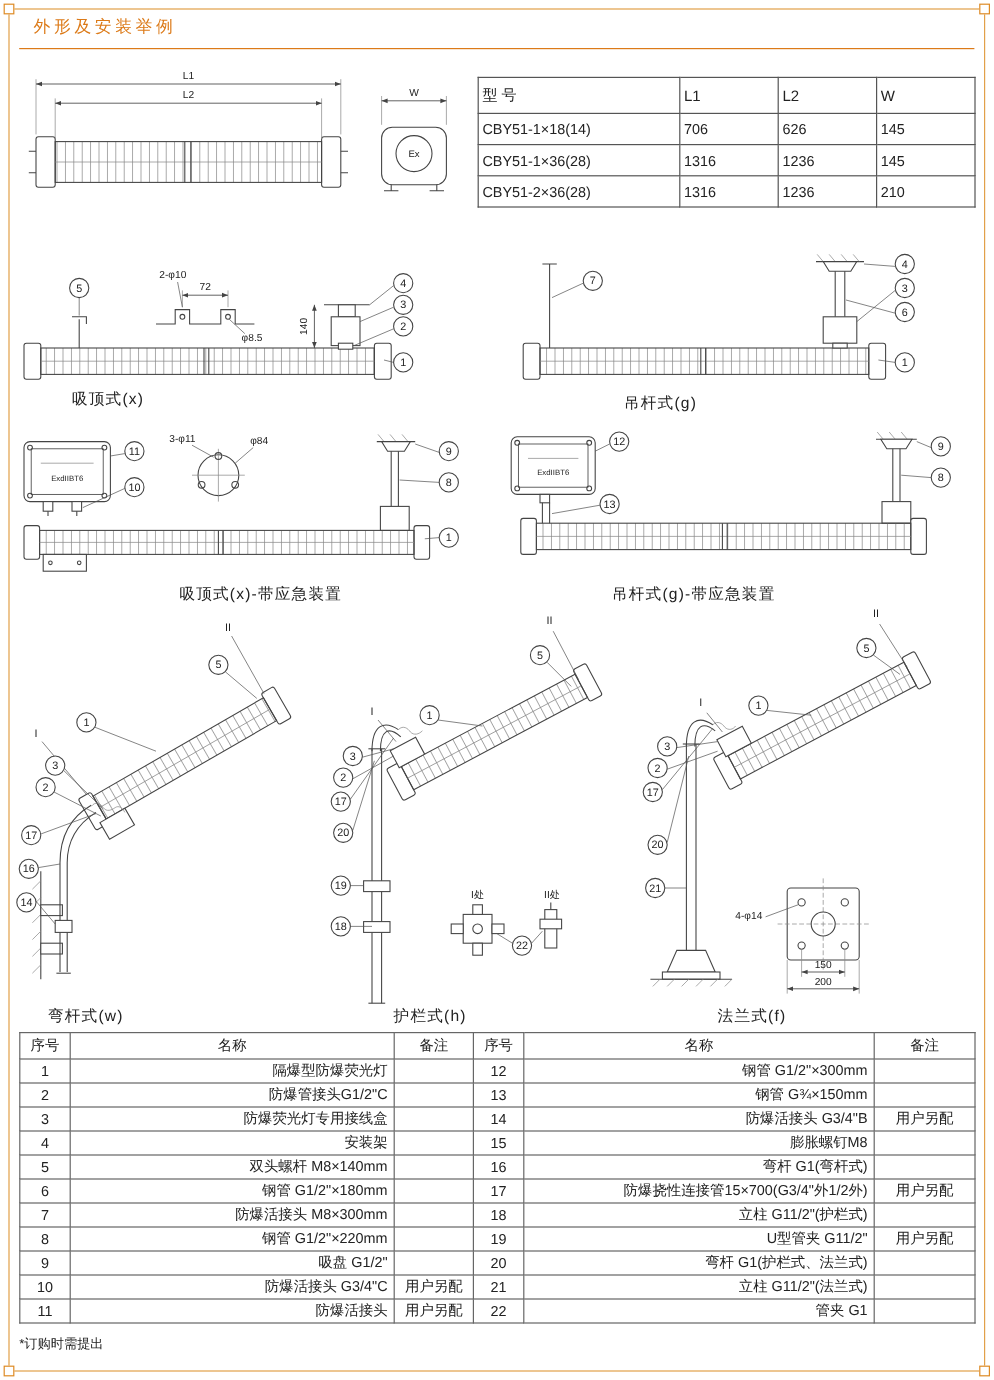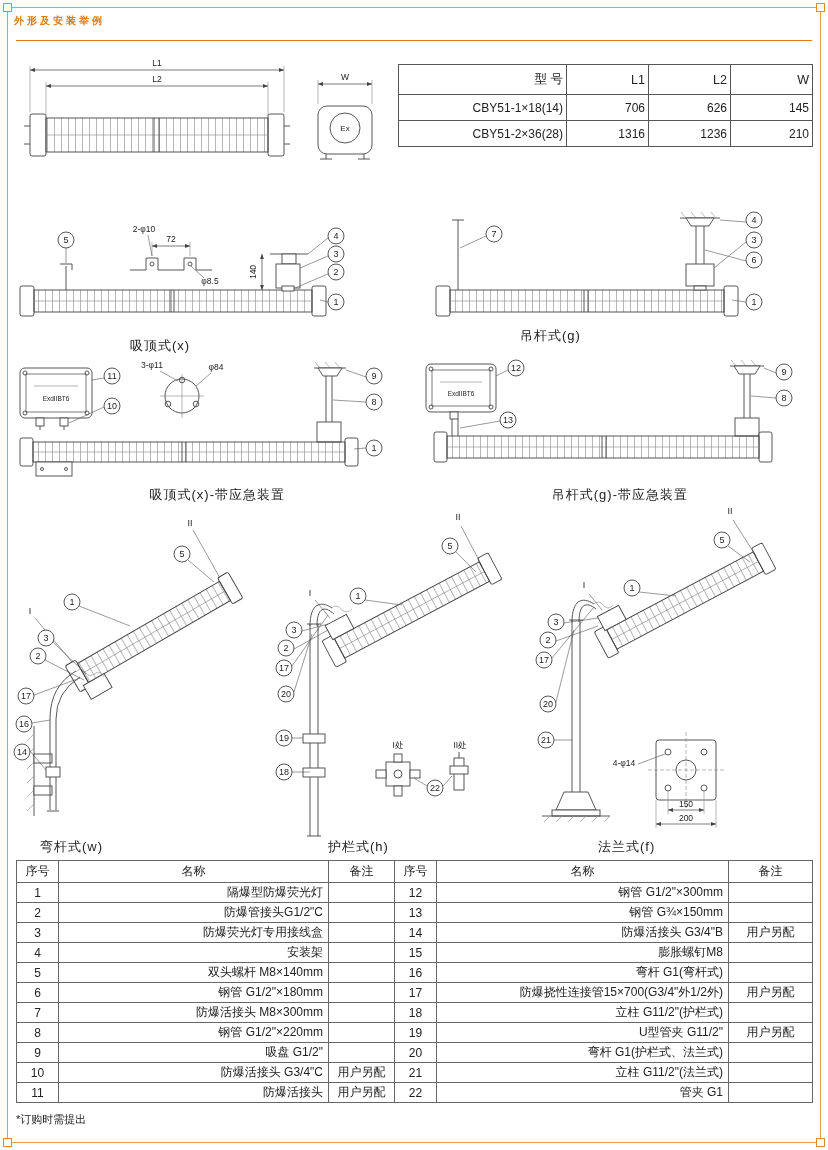--- a/index.html
+++ b/index.html
@@ -2,25 +2,25 @@
 <html><head>
 <meta charset="utf-8">
 <style>
   *{margin:0;padding:0;box-sizing:border-box}
   html,body{background:#fff}
   body{font-family:"Liberation Sans","DejaVu Sans",sans-serif;color:#222}
   .page{position:relative;width:828px;height:1150px;background:#fff;overflow:hidden}
   .frame{position:absolute;left:7px;top:7px;right:7px;bottom:7px;border:1px solid #E2A049;pointer-events:none}
   .cm{position:absolute;width:9px;height:9px;border:1px solid #DE8B25;background:#fff}
   .cm.tl{left:3px;top:3px}.cm.tr{right:3px;top:3px}.cm.bl{left:3px;bottom:3px}.cm.br{right:3px;bottom:3px}
-  .title{position:absolute;left:14px;top:14px;font-size:10px;font-weight:bold;letter-spacing:3px;color:#DC7A18}
+  .title{position:absolute;left:28px;top:14px;font-size:14px;font-weight:normal;letter-spacing:3px;color:#DC7A18}
   .rule{position:absolute;left:16px;top:40px;width:796px;height:1px;background:#DC7A18}
   .abs{position:absolute}
   table{border-collapse:collapse;font-size:12px;color:#222;table-layout:fixed}
-  .spec th,.spec td{border:1px solid #555;text-align:right;font-weight:normal;height:26px;padding:0 3px}
+  .spec th,.spec td{border:1px solid #555;text-align:left;font-weight:normal;height:26px;padding:0 3px}
   .spec th{height:30px;font-size:12.5px}
   .parts th,.parts td{border:1px solid #666;text-align:center;font-weight:normal;height:20px;padding:0 5px;overflow:hidden;white-space:nowrap}
   .parts th{height:22px}
   .parts td.name{text-align:right}
   .caption{position:absolute;font-size:13px;color:#222;letter-spacing:1px}
   .footnote{position:absolute;left:16px;top:1112px;font-size:11px;color:#222}
   svg.abs{overflow:visible}
   svg text{font-family:"Liberation Sans","DejaVu Sans",sans-serif;fill:#222}
   .co circle{fill:#fff;stroke:#444;stroke-width:0.9}
   .co text{font-size:9px;text-anchor:middle}
@@ -105,20 +105,26 @@
       <th>L2</th>
       <th>W</th>
     </tr>
     <tr>
       <td>CBY51-1×18(14)</td>
       <td>706</td>
       <td>626</td>
       <td>145</td>
     </tr>
     <tr>
+      <td>CBY51-1×36(28)</td>
+      <td>1316</td>
+      <td>1236</td>
+      <td>145</td>
+    </tr>
+    <tr>
       <td>CBY51-2×36(28)</td>
       <td>1316</td>
       <td>1236</td>
       <td>210</td>
     </tr>
   </tbody>
     </table>
 
   <svg class="abs" style="left:14px;top:206px" width="338" height="118" viewBox="0 0 338 118">
     <g>
@@ -174,21 +180,21 @@
       <line class="ld" x1="314" y1="68" x2="281" y2="82"></line>
         <circle cx="322" cy="66" r="8"></circle>
       <text x="322" y="69">2</text>
     </g>
     <g class="co">
       <line class="ld" x1="314" y1="96" x2="306" y2="94"></line>
         <circle cx="322" cy="96" r="8"></circle>
       <text x="322" y="99">1</text>
     </g>
   </svg>
-  <div class="caption" style="left:60px;top:337px;width:200px;text-align:center">吸顶式(x)</div>
+  <div class="caption" style="left:60px;top:324px;width:200px;">吸顶式(x)</div>
 
   <svg class="abs" style="left:424px;top:206px" width="380" height="118" viewBox="0 0 380 118">
     <g>
       <rect class="bx" x="12" y="80" width="14" height="30" rx="2"></rect>
       <rect class="bx" x="300" y="80" width="14" height="30" rx="2"></rect>
       <rect x="26" y="84" width="274" height="22" fill="url(#lampgrid)" stroke="#444" stroke-width="0.9"></rect>
       <line class="thin" x1="26" y1="95" x2="300" y2="95"></line>
       <line class="ln" x1="160" y1="84" x2="160" y2="106"></line>
       <line class="ln" x1="164" y1="84" x2="164" y2="106"></line>
     </g>
@@ -351,21 +357,21 @@
     </g>
     <g>
       <rect class="bx" x="20" y="76" width="13" height="30" rx="2"></rect>
       <rect class="bx" x="345" y="76" width="13" height="30" rx="2"></rect>
       <rect x="33" y="80" width="312" height="22" fill="url(#lampgrid)" stroke="#444" stroke-width="0.9"></rect>
       <line class="thin" x1="33" y1="91" x2="345" y2="91"></line>
       <line class="ln" x1="188" y1="80" x2="188" y2="102"></line>
       <line class="ln" x1="192" y1="80" x2="192" y2="102"></line>
     </g>
   </svg>
-  <div class="caption" style="left:488px;top:486px;width:200px;text-align:right">吊杆式(g)-带应急装置</div>
+  <div class="caption" style="left:510px;top:486px;width:200px;text-align:left">吊杆式(g)-带应急装置</div>
 
   <svg class="abs" style="left:14px;top:514px" width="252" height="320" viewBox="0 0 252 320">
     <g transform="rotate(-30 140 118)">
       <rect class="bx" x="46" y="103" width="12" height="30" rx="2"></rect>
       <rect class="bx" x="222" y="103" width="12" height="30" rx="2"></rect>
       <rect x="58" y="107" width="164" height="22" fill="url(#lampgrid)" stroke="#444" stroke-width="0.9"></rect>
       <line class="thin" x1="58" y1="118" x2="222" y2="118"></line>
       <rect class="bx" x="52" y="129" width="24" height="16"></rect>
     </g>
     <g>

